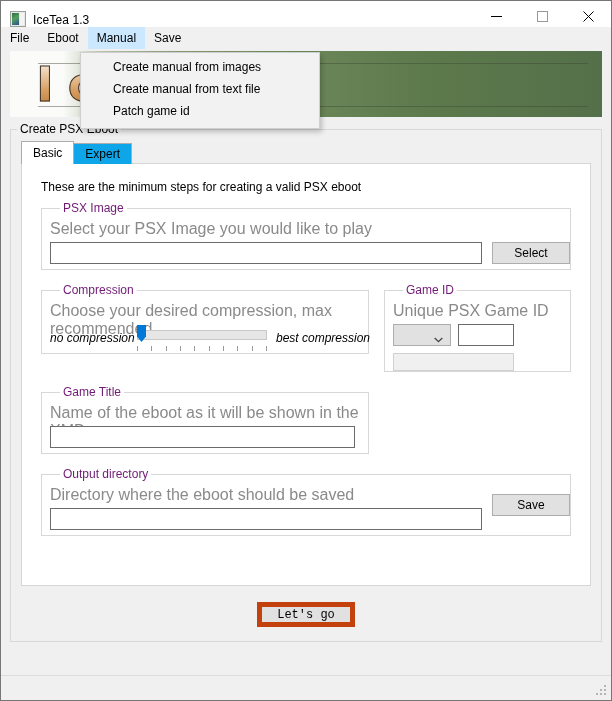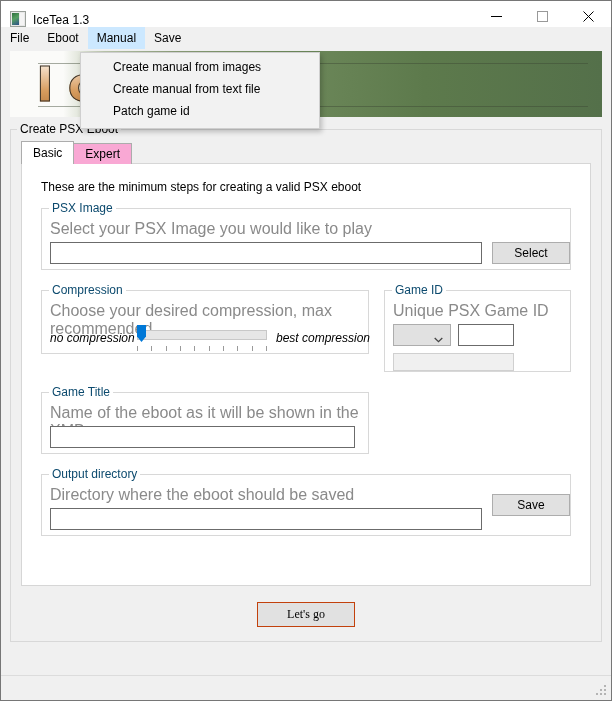--- a/index.html
+++ b/index.html
@@ -219,21 +219,21 @@
   }
   .tab {
     height: 21px;
     line-height: 21px;
     padding: 0 11px;
     font-size: 12px;
     box-sizing: border-box;
     border: 1px solid #acacac;
     border-bottom: none;
     color: #000;
-    background: #f9a8d4;
+    background: #0ea5e9;
     margin-right: -1px;
   }
   .tab.active {
     background: #ffffff;
     height: 23px;
     line-height: 22px;
     position: relative;
     z-index: 4;
   }
   .tabpanel {
@@ -256,25 +256,25 @@
 
   
   .inner-gb {
     position: absolute;
     border: 1px solid #d8d8d8;
     box-sizing: border-box;
   }
   .inner-gb > .gb-title {
     position: absolute;
     top: -8px;
-    left: 7px;
+    left: 18px;
     background: #ffffff;
     padding: 0 3px;
     font-size: 12px;
-    color: #0c4a6e;
+    color: #701a75;
   }
   .hint {
     position: absolute;
     font-size: 16px;
     color: #8a8a8a;
   }
 
   input.txt {
     position: absolute;
     box-sizing: border-box;
@@ -367,23 +367,23 @@
 
   
   .letsgo {
     position: absolute;
     left: 50%;
     transform: translateX(-50%);
     bottom: 14px;
     width: 98px;
     height: 25px;
     background: #e1e1e1;
-    border: 1px solid #c2410c;
-    font-size: 12px;
-    font-family: Liberation Serif, serif;
+    border: 5px solid #c2410c;
+    font-size: 12px;
+    font-family: Liberation Mono, monospace;
     cursor: default;
   }
 
   
   .statusbar {
     flex: 0 0 auto;
     height: 24px;
     border-top: 1px solid #dcdcdc;
     background: #f0f0f0;
     position: relative;

